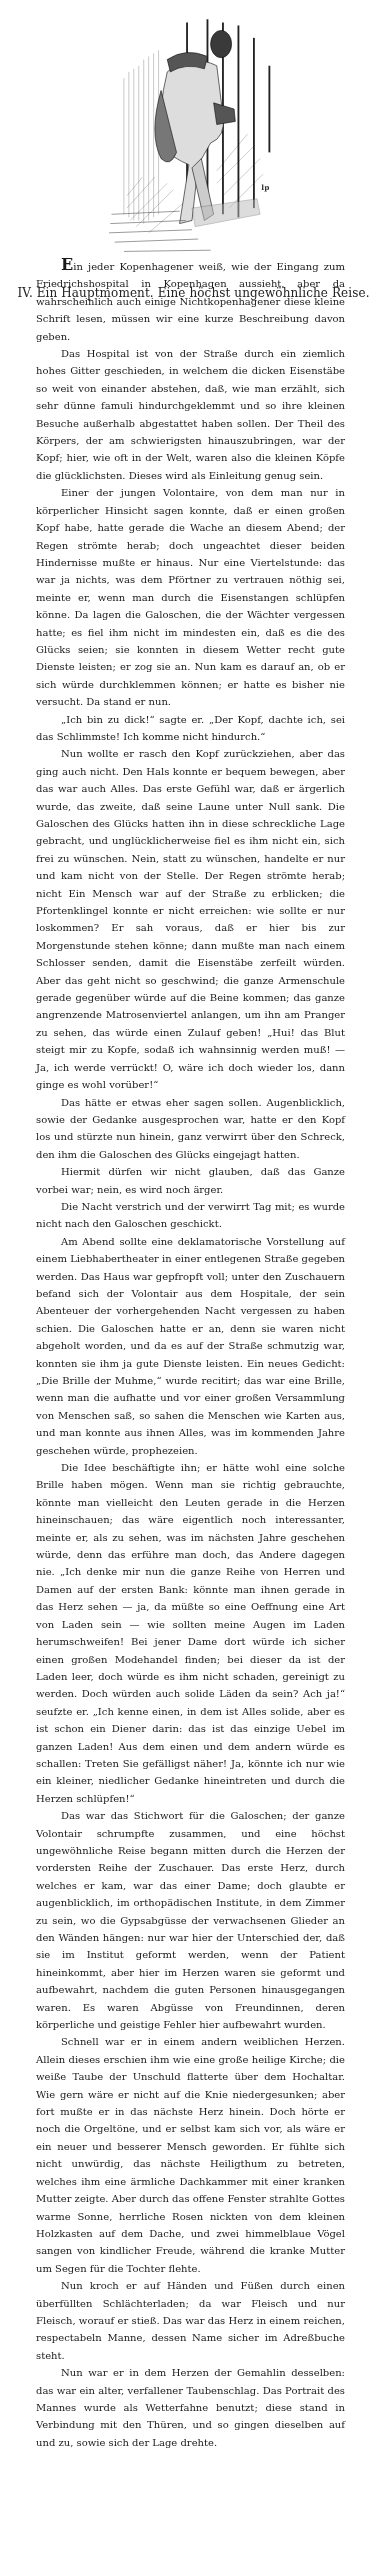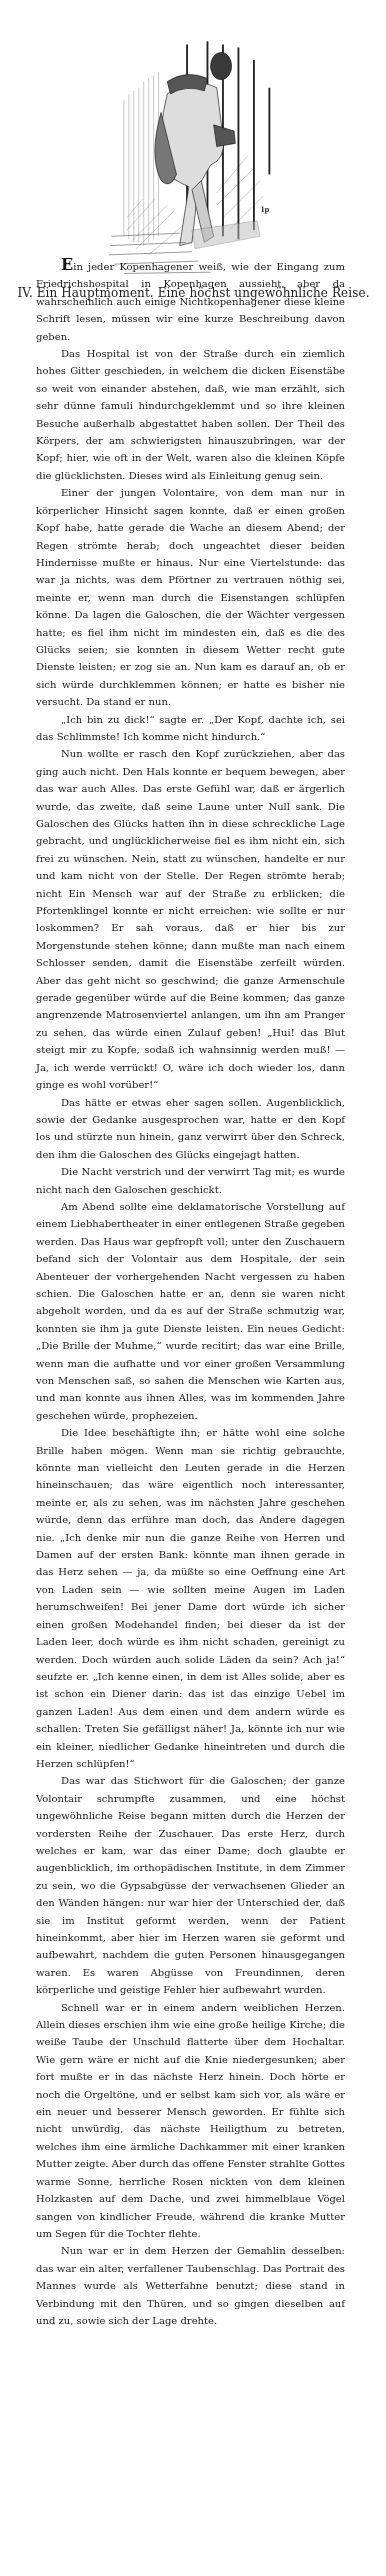--- a/index.html
+++ b/index.html
@@ -1,18 +1,18 @@
 <!DOCTYPE html>
 <html style="font-size:10px"><head>
 <meta charset="utf-8">
 <style>
   html, body { margin: 0; padding: 0; background: #ffffff; }
   body { width: 387px; height: 2576px; position: relative; overflow: hidden;
          font-family: "DejaVu Serif", "Liberation Serif", serif; color: #1a1a1a; }
-  .illustration { position: absolute; left: 99px; top: 32px; width: 186px; height: 260px; font-weight: bold; }
+  .illustration { position: absolute; left: 99px; top: 10px; width: 186px; height: 260px; font-weight: bold; }
   .caption { position: absolute; left: 0; width: 387px; top: 286px; text-align: center;
              font-size: 12px; letter-spacing: 0.1px; color: #222; }
   .body-text { position: absolute; left: 36px; top: 258px; width: 309px;
                font-size: 10px; line-height: 17.4px; text-align: justify; hyphens: none; }
   .body-text p { margin: 0; text-indent: 25px; }
   .body-text p.first { text-indent: 25px; }
   .dropcap { font-size: 16px; font-weight: bold; line-height: 12.4px; }
 </style>
 </head>
 <body>
@@ -53,21 +53,23 @@
 
 <div class="caption">IV. Ein Hauptmoment. Eine höchst ungewöhnliche Reise.</div>
 
 <div class="body-text">
   <p class="first"><span class="dropcap">E</span><span>in jeder Kopenhagener weiß, wie der Eingang zum Friedrichshospital in Kopenhagen aussieht, aber da wahrscheinlich auch einige Nichtkopenhagener diese kleine Schrift lesen, müssen wir eine kurze Beschreibung davon geben.</span></p>
   <p>Das Hospital ist von der Straße durch ein ziemlich hohes Gitter geschieden, in welchem die dicken Eisenstäbe so weit von einander abstehen, daß, wie man erzählt, sich sehr dünne famuli hindurchgeklemmt und so ihre kleinen Besuche außerhalb abgestattet haben sollen. Der Theil des Körpers, der am schwierigsten hinauszubringen, war der Kopf; hier, wie oft in der Welt, waren also die kleinen Köpfe die glücklichsten. Dieses wird als Einleitung genug sein.</p>
   <p>Einer der jungen Volontaire, von dem man nur in körperlicher Hinsicht sagen konnte, daß er einen großen Kopf habe, hatte gerade die Wache an diesem Abend; der Regen strömte herab; doch ungeachtet dieser beiden Hindernisse mußte er hinaus. Nur eine Viertelstunde: das war ja nichts, was dem Pförtner zu vertrauen nöthig sei, meinte er, wenn man durch die Eisenstangen schlüpfen könne. Da lagen die Galoschen, die der Wächter vergessen hatte; es fiel ihm nicht im mindesten ein, daß es die des Glücks seien; sie konnten in diesem Wetter recht gute Dienste leisten; er zog sie an. Nun kam es darauf an, ob er sich würde durchklemmen können; er hatte es bisher nie versucht. Da stand er nun.</p>
   <p>„Ich bin zu dick!“ sagte er. „Der Kopf, dachte ich, sei das Schlimmste! Ich komme nicht hindurch.“</p>
   <p>Nun wollte er rasch den Kopf zurückziehen, aber das ging auch nicht. Den Hals konnte er bequem bewegen, aber das war auch Alles. Das erste Gefühl war, daß er ärgerlich wurde, das zweite, daß seine Laune unter Null sank. Die Galoschen des Glücks hatten ihn in diese schreckliche Lage gebracht, und unglücklicherweise fiel es ihm nicht ein, sich frei zu wünschen. Nein, statt zu wünschen, handelte er nur und kam nicht von der Stelle. Der Regen strömte herab; nicht Ein Mensch war auf der Straße zu erblicken; die Pfortenklingel konnte er nicht erreichen: wie sollte er nur loskommen? Er sah voraus, daß er hier bis zur Morgenstunde stehen könne; dann mußte man nach einem Schlosser senden, damit die Eisenstäbe zerfeilt würden. Aber das geht nicht so geschwind; die ganze Armenschule gerade gegenüber würde auf die Beine kommen; das ganze angrenzende Matrosenviertel anlangen, um ihn am Pranger zu sehen, das würde einen Zulauf geben! „Hui! das Blut steigt mir zu Kopfe, sodaß ich wahnsinnig werden muß! — Ja, ich werde verrückt! O, wäre ich doch wieder los, dann ginge es wohl vorüber!“</p>
   <p>Das hätte er etwas eher sagen sollen. Augenblicklich, sowie der Gedanke ausgesprochen war, hatte er den Kopf los und stürzte nun hinein, ganz verwirrt über den Schreck, den ihm die Galoschen des Glücks eingejagt hatten.</p>
+  <p>Hiermit dürfen wir nicht glauben, daß das Ganze vorbei war; nein, es wird noch ärger.</p>
   <p>Die Nacht verstrich und der verwirrt Tag mit; es wurde nicht nach den Galoschen geschickt.</p>
   <p>Am Abend sollte eine deklamatorische Vorstellung auf einem Liebhabertheater in einer entlegenen Straße gegeben werden. Das Haus war gepfropft voll; unter den Zuschauern befand sich der Volontair aus dem Hospitale, der sein Abenteuer der vorhergehenden Nacht vergessen zu haben schien. Die Galoschen hatte er an, denn sie waren nicht abgeholt worden, und da es auf der Straße schmutzig war, konnten sie ihm ja gute Dienste leisten. Ein neues Gedicht: „Die Brille der Muhme,“ wurde recitirt; das war eine Brille, wenn man die aufhatte und vor einer großen Versammlung von Menschen saß, so sahen die Menschen wie Karten aus, und man konnte aus ihnen Alles, was im kommenden Jahre geschehen würde, prophezeien.</p>
   <p>Die Idee beschäftigte ihn; er hätte wohl eine solche Brille haben mögen. Wenn man sie richtig gebrauchte, könnte man vielleicht den Leuten gerade in die Herzen hineinschauen; das wäre eigentlich noch interessanter, meinte er, als zu sehen, was im nächsten Jahre geschehen würde, denn das erführe man doch, das Andere dagegen nie. „Ich denke mir nun die ganze Reihe von Herren und Damen auf der ersten Bank: könnte man ihnen gerade in das Herz sehen — ja, da müßte so eine Oeffnung eine Art von Laden sein — wie sollten meine Augen im Laden herumschweifen! Bei jener Dame dort würde ich sicher einen großen Modehandel finden; bei dieser da ist der Laden leer, doch würde es ihm nicht schaden, gereinigt zu werden. Doch würden auch solide Läden da sein? Ach ja!“ seufzte er. „Ich kenne einen, in dem ist Alles solide, aber es ist schon ein Diener darin: das ist das einzige Uebel im ganzen Laden! Aus dem einen und dem andern würde es schallen: Treten Sie gefälligst näher! Ja, könnte ich nur wie ein kleiner, niedlicher Gedanke hineintreten und durch die Herzen schlüpfen!“</p>
   <p>Das war das Stichwort für die Galoschen; der ganze Volontair schrumpfte zusammen, und eine höchst ungewöhnliche Reise begann mitten durch die Herzen der vordersten Reihe der Zuschauer. Das erste Herz, durch welches er kam, war das einer Dame; doch glaubte er augenblicklich, im orthopädischen Institute, in dem Zimmer zu sein, wo die Gypsabgüsse der verwachsenen Glieder an den Wänden hängen: nur war hier der Unterschied der, daß sie im Institut geformt werden, wenn der Patient hineinkommt, aber hier im Herzen waren sie geformt und aufbewahrt, nachdem die guten Personen hinausgegangen waren. Es waren Abgüsse von Freundinnen, deren körperliche und geistige Fehler hier aufbewahrt wurden.</p>
   <p>Schnell war er in einem andern weiblichen Herzen. Allein dieses erschien ihm wie eine große heilige Kirche; die weiße Taube der Unschuld flatterte über dem Hochaltar. Wie gern wäre er nicht auf die Knie niedergesunken; aber fort mußte er in das nächste Herz hinein. Doch hörte er noch die Orgeltöne, und er selbst kam sich vor, als wäre er ein neuer und besserer Mensch geworden. Er fühlte sich nicht unwürdig, das nächste Heiligthum zu betreten, welches ihm eine ärmliche Dachkammer mit einer kranken Mutter zeigte. Aber durch das offene Fenster strahlte Gottes warme Sonne, herrliche Rosen nickten von dem kleinen Holzkasten auf dem Dache, und zwei himmelblaue Vögel sangen von kindlicher Freude, während die kranke Mutter um Segen für die Tochter flehte.</p>
+  <p>Nun kroch er auf Händen und Füßen durch einen überfüllten Schlächterladen; da war Fleisch und nur Fleisch, worauf er stieß. Das war das Herz in einem reichen, respectabeln Manne, dessen Name sicher im Adreßbuche steht.</p>
   <p>Nun war er in dem Herzen der Gemahlin desselben: das war ein alter, verfallener Taubenschlag. Das Portrait des Mannes wurde als Wetterfahne benutzt; diese stand in Verbindung mit den Thüren, und so gingen dieselben auf und zu, sowie sich der Lage drehte.</p>
 
 </div>
 
 
 </body></html>

